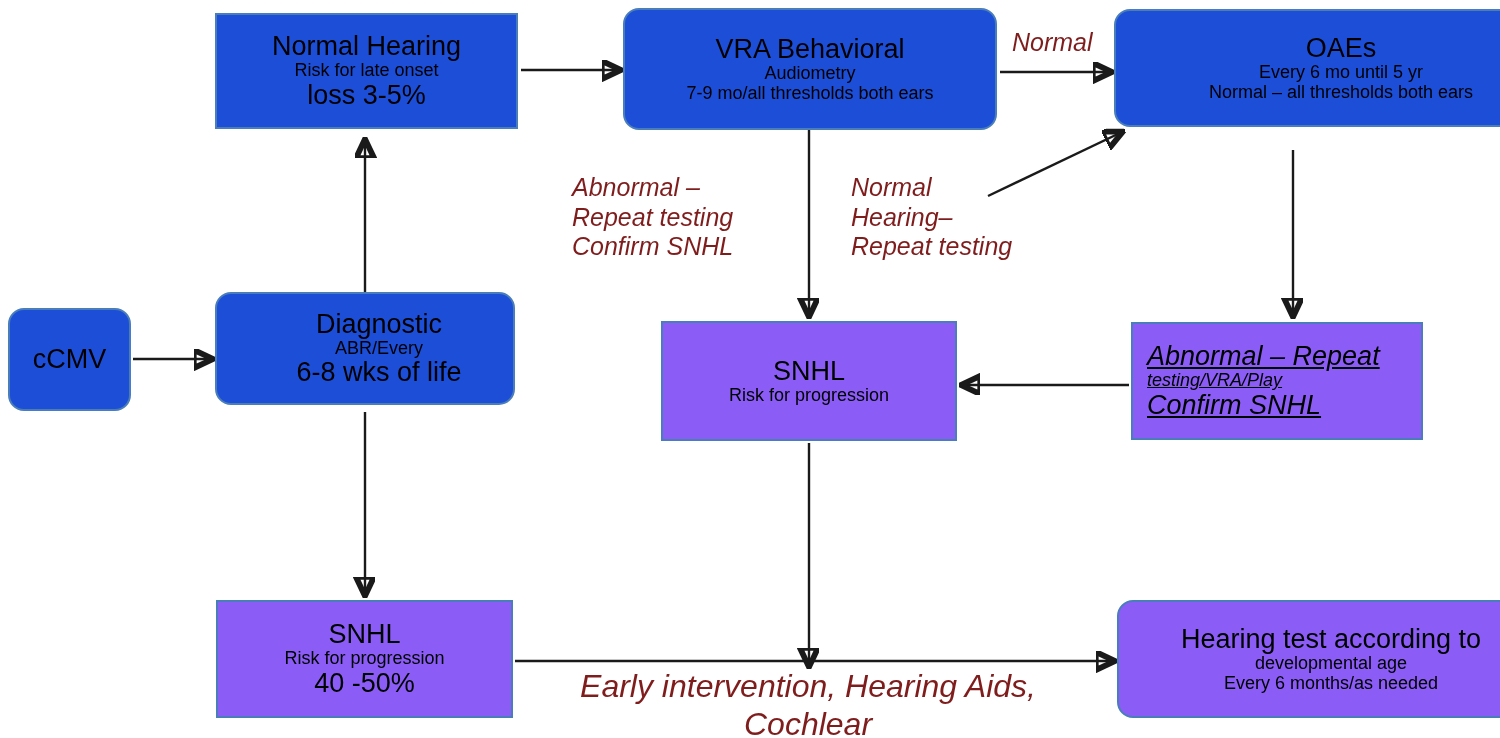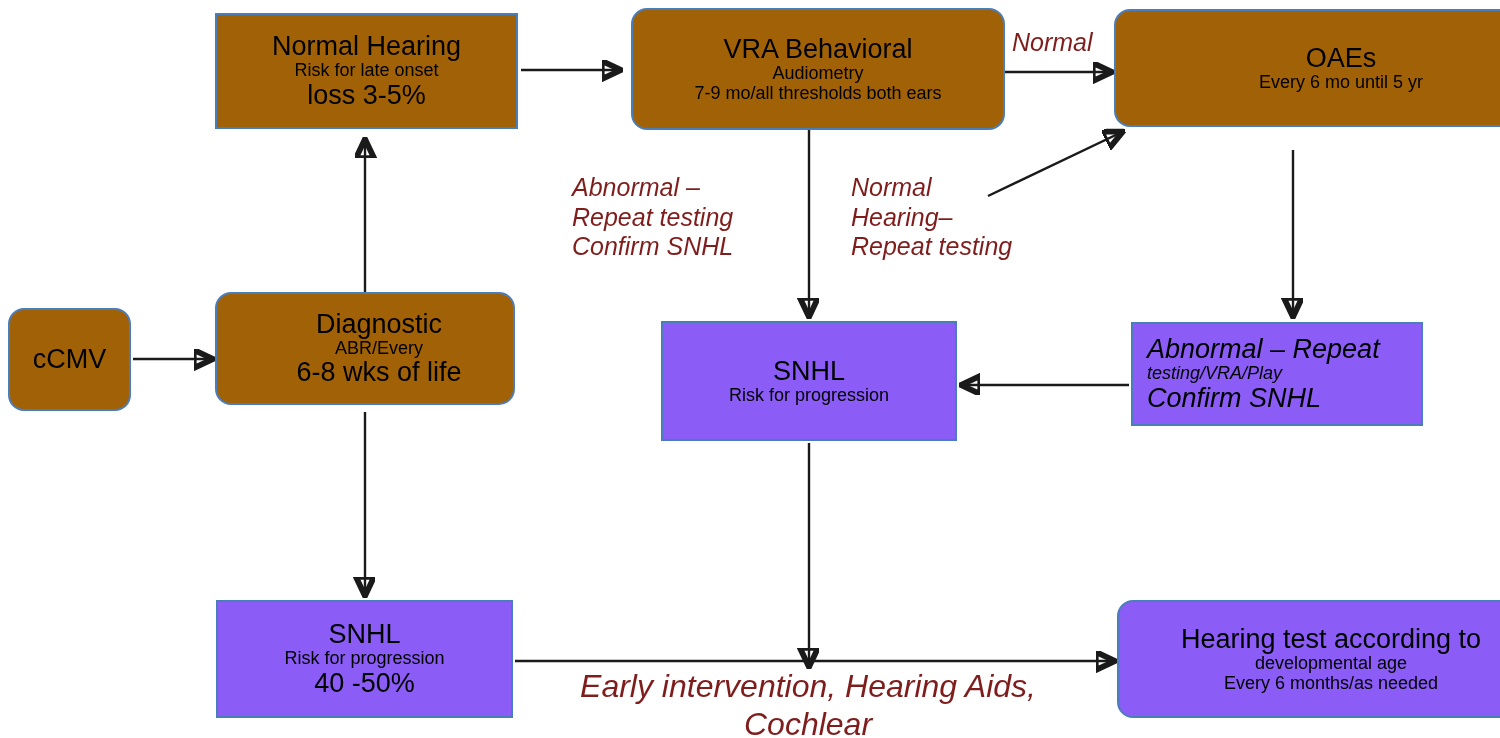--- a/index.html
+++ b/index.html
@@ -2,21 +2,21 @@
 <html><head>
 <meta charset="utf-8">
 <style>
   html,body{margin:0;padding:0;background:#ffffff;}
   body{font-family:"Liberation Sans",sans-serif;}
   #canvas{position:relative;width:1500px;height:738px;background:#ffffff;overflow:hidden;}
 
   .node{position:absolute;box-sizing:border-box;display:flex;flex-direction:column;
         align-items:center;justify-content:center;text-align:center;color:#000;
         border:2px solid #4a7ebb;line-height:1.08;}
-  .node.blue{background:#a16207;}
+  .node.blue{background:#1d4ed8;}
   .node.gray{background:#8b5cf6;}
   .node.round{border-radius:16px;}
   .node .l1{font-size:27px;}
   .node .l2{font-size:18px;}
   .node .l3{font-size:27px;}
   .node .small{font-size:18px;}
   .node.italic .l1,.node.italic .l2,.node.italic .l3{font-style:italic;}
   .node.leftalign{align-items:flex-start;text-align:left;padding-left:14px;}
 
   .edgelabel{position:absolute;font-style:italic;font-size:25px;color:#7f1d1d;
@@ -71,37 +71,38 @@
     <div class="l2">ABR/Every</div>
     <div class="l3">6-8 wks of life</div>
   </div>
 
   <div class="node blue" style="left:215px;top:13px;width:303px;height:116px;">
     <div class="l1">Normal Hearing</div>
     <div class="l2">Risk for late onset</div>
     <div class="l3">loss 3-5%</div>
   </div>
 
-  <div class="node blue round" style="left:623px;top:8px;width:374px;height:122px;margin-left:8px;">
+  <div class="node blue round" style="left:623px;top:8px;width:374px;height:122px;">
     <div class="l1">VRA Behavioral</div>
     <div class="l2">Audiometry</div>
     <div class="small">7-9 mo/all thresholds both ears</div>
   </div>
 
   <div class="node blue round" style="left:1114px;top:9px;width:454px;height:118px;">
     <div class="l1">OAEs</div>
     <div class="l2">Every 6 mo until 5 yr</div>
+    <div class="small">Normal – all thresholds both ears</div>
   </div>
 
   <div class="node gray" style="left:661px;top:321px;width:296px;height:120px;">
     <div class="l1">SNHL</div>
     <div class="l2">Risk for progression</div>
   </div>
 
-  <div class="node gray italic leftalign" style="left:1131px;top:322px;width:292px;height:104px;">
+  <div class="node gray italic leftalign" style="left:1131px;top:322px;width:292px;height:118px;text-decoration:underline;">
     <div class="l1">Abnormal – Repeat</div>
     <div class="l2">testing/VRA/Play</div>
     <div class="l3">Confirm SNHL</div>
   </div>
 
   <div class="node gray" style="left:216px;top:600px;width:297px;height:118px;">
     <div class="l1">SNHL</div>
     <div class="l2">Risk for progression</div>
     <div class="l3">40 -50%</div>
   </div>

